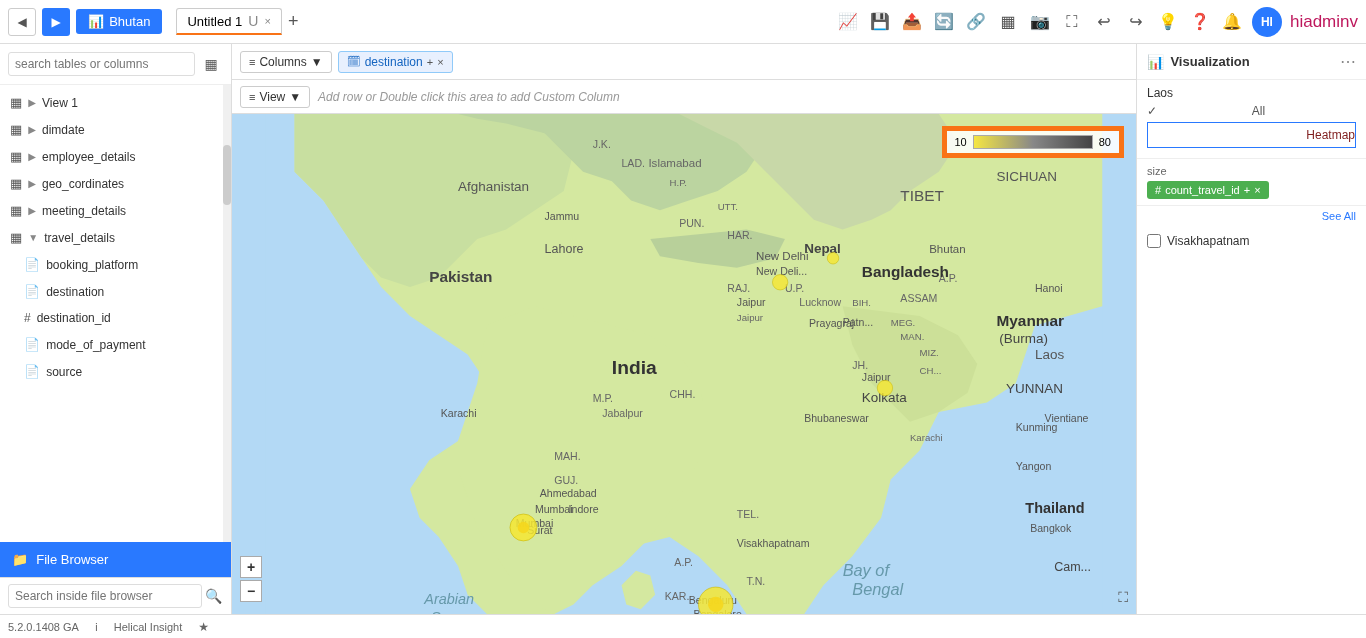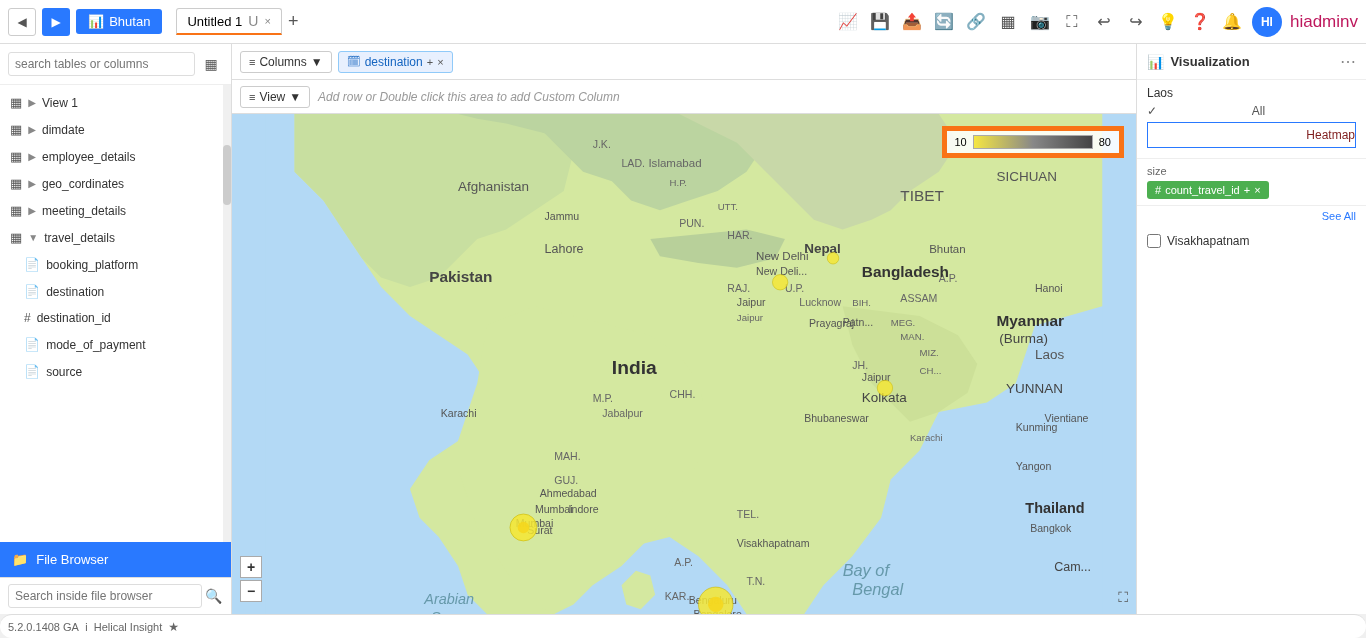--- a/index.html
+++ b/index.html
@@ -316,23 +316,22 @@
     
     .version-bar {
       height: 24px;
       background: #fff;
       border-top: 1px solid #ddd;
       display: flex;
       align-items: center;
       padding: 0 8px;
       font-size: 11px;
       color: #666;
-      gap: 6px;
+      gap: 16px;
       flex-shrink: 0;
-      border-radius: 12px;
     }
   </style>
 </head>
 <body>
 
 <div class="top-bar">
   <button class="nav-back-btn">◀</button>
   <button class="nav-forward-btn">▶</button>
   <button class="reports-btn">
     <span>📊</span>

